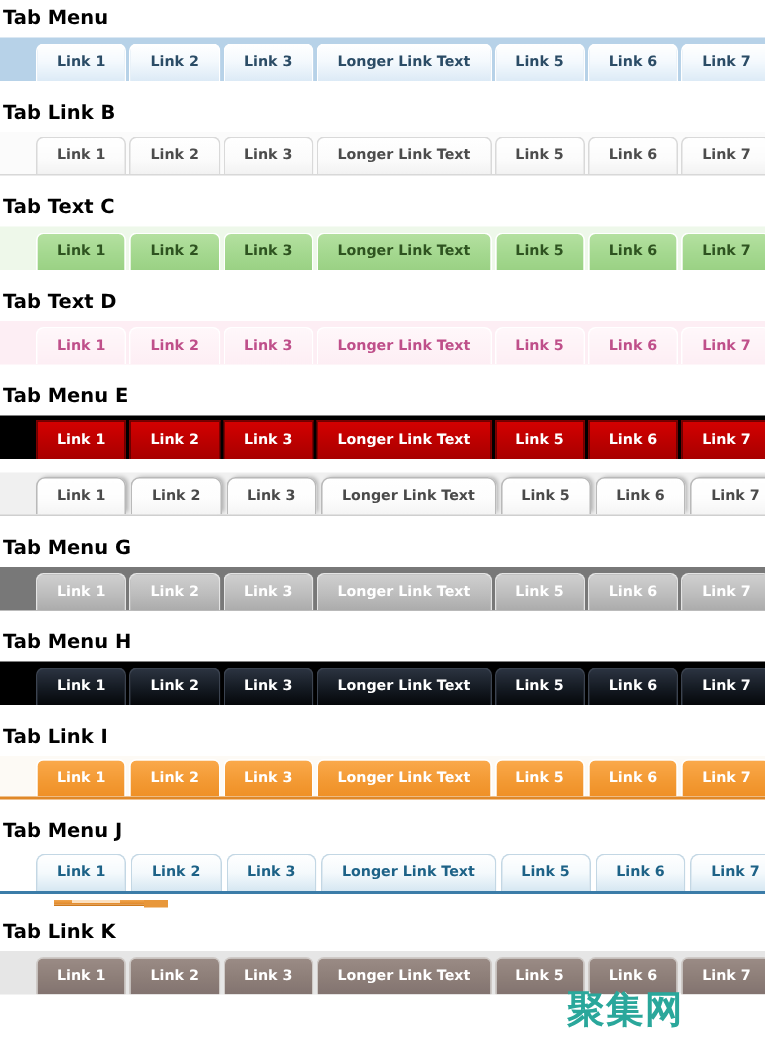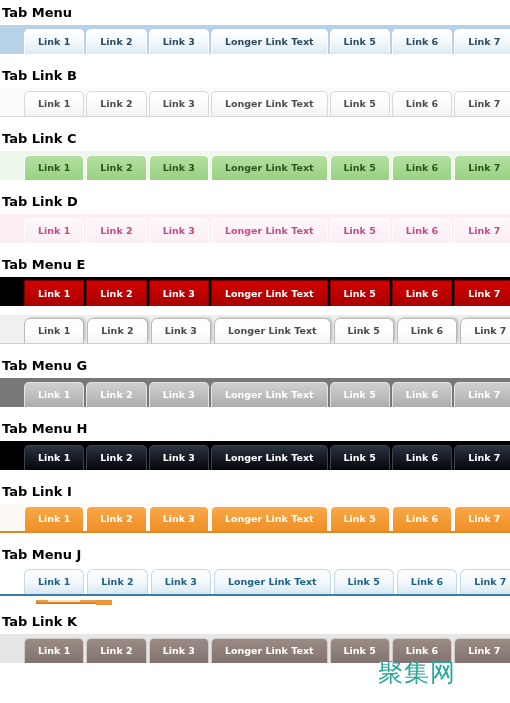--- a/index.html
+++ b/index.html
@@ -221,21 +221,21 @@
     padding-bottom:5px;
   }
 
   
   .watermark {
     position:absolute;
     left:338px;
     top:660px;
     font-family:"DejaVu Sans", sans-serif;
     font-size:25px;
-    font-weight:normal;
+    font-weight:bold;
     color:#2aa79b;
     letter-spacing:1px;
     text-shadow:1px 1px 0 #ffffff;
     pointer-events:none;
     z-index:50;
     line-height:26px;
     padding-left:40px;
   }
 
   .spacer { height:9px; background:#ffffff; }
@@ -297,21 +297,21 @@
         </li>
       <li>
           <a class="tab" href="#">Link 7</a>
         </li>
     </ul>
   </div>
 </div>
 <div class="spacer"></div>
 
 <div class="section">
-  <div class="section-title">Tab Link C</div>
+  <div class="section-title">Tab Text C</div>
   <div class="tabbar bar-c">
     <ul>
       <li>
           <a class="tab" href="#">Link 1</a>
         </li>
       <li>
           <a class="tab" href="#">Link 2</a>
         </li>
       <li>
           <a class="tab" href="#">Link 3</a>
@@ -327,21 +327,21 @@
         </li>
       <li>
           <a class="tab" href="#">Link 7</a>
         </li>
     </ul>
   </div>
 </div>
 <div class="spacer"></div>
 
 <div class="section">
-  <div class="section-title">Tab Link D</div>
+  <div class="section-title">Tab Text D</div>
   <div class="tabbar bar-d">
     <ul>
       <li>
           <a class="tab" href="#">Link 1</a>
         </li>
       <li>
           <a class="tab" href="#">Link 2</a>
         </li>
       <li>
           <a class="tab" href="#">Link 3</a>

